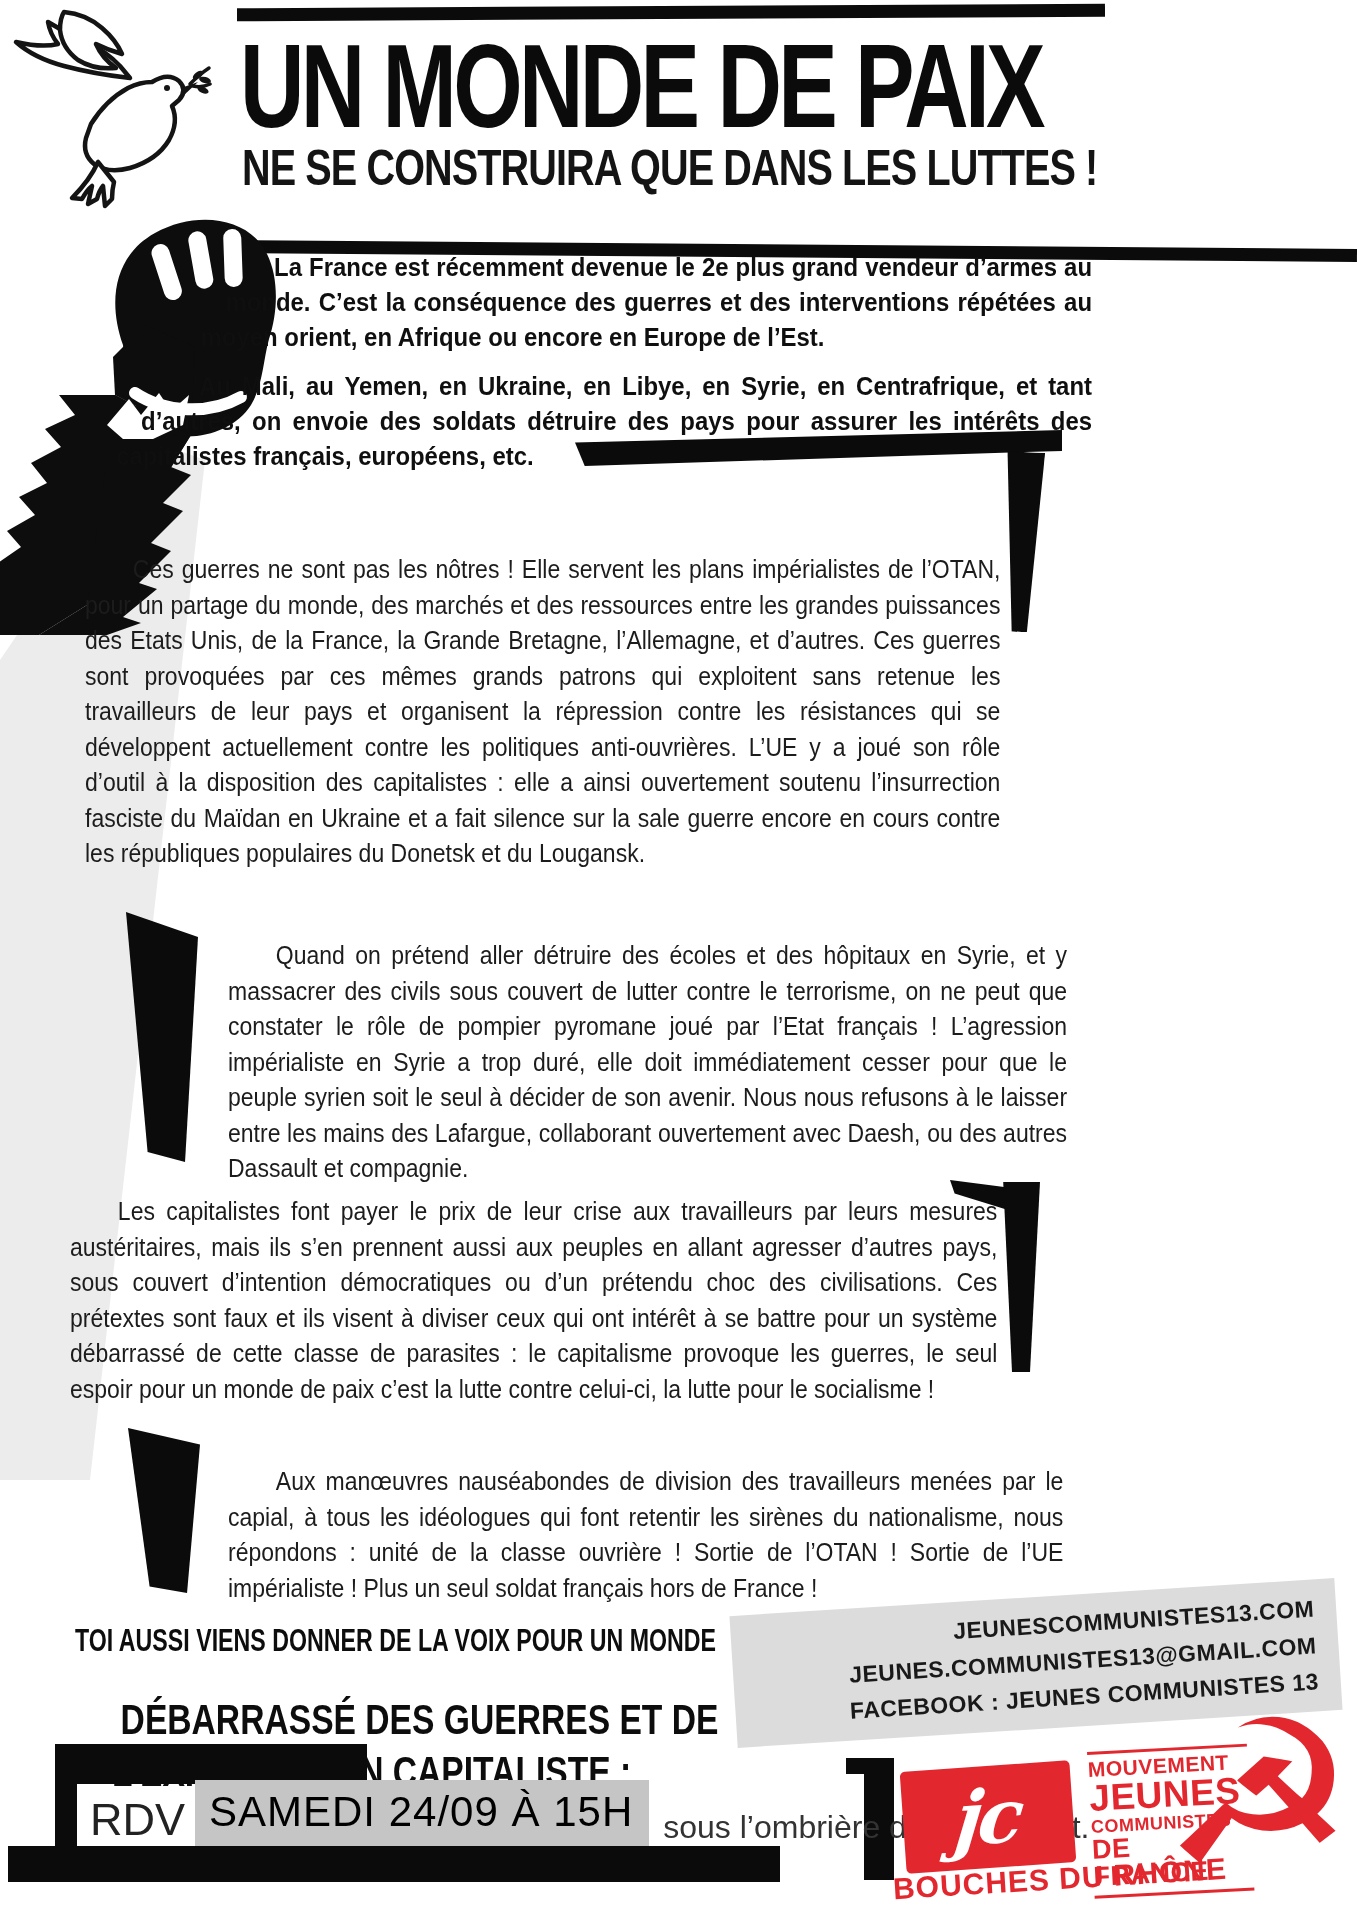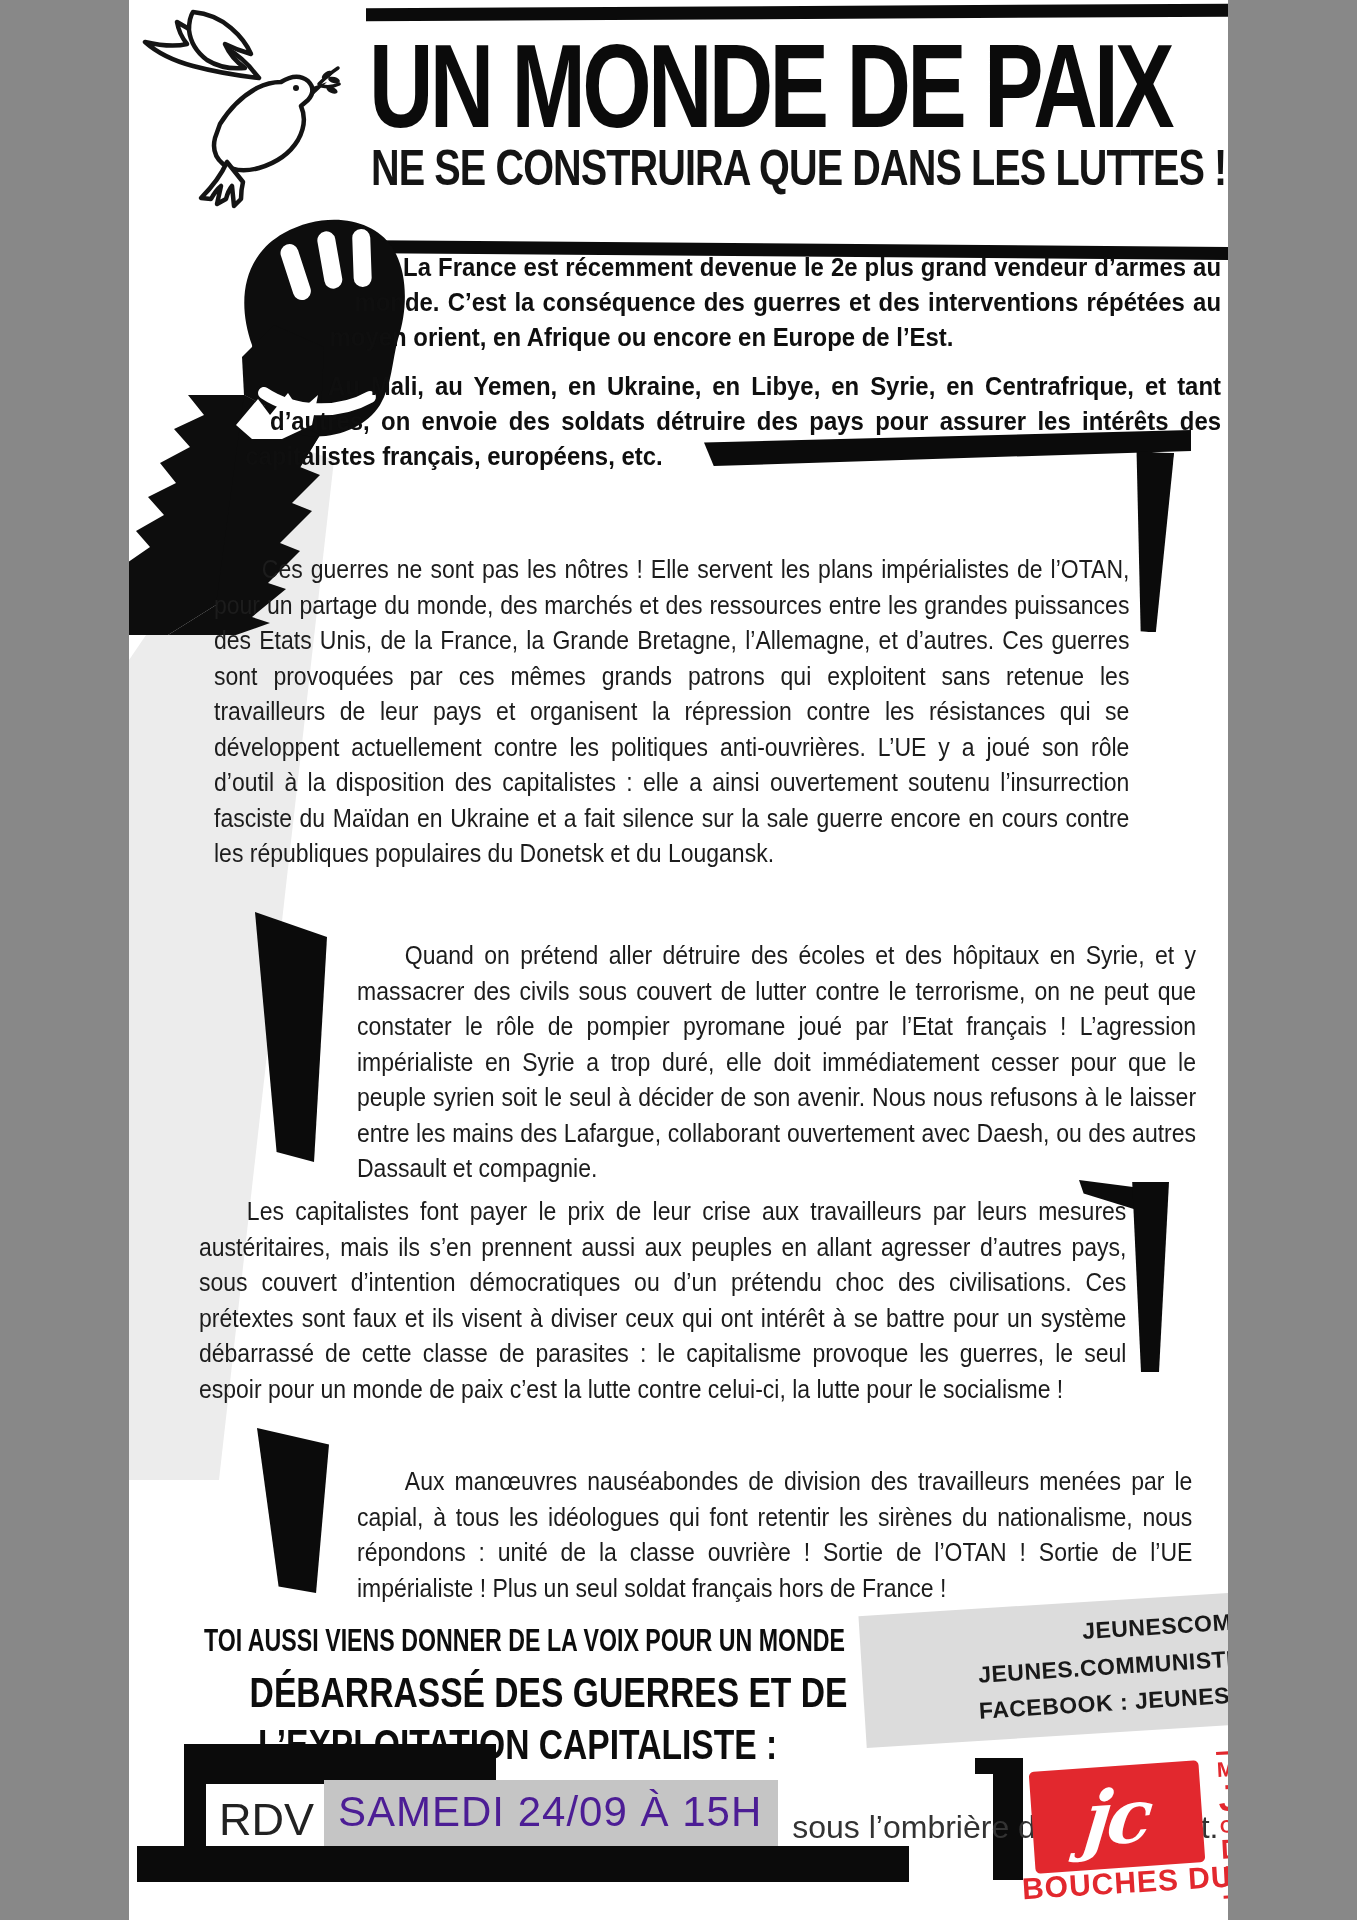--- a/index.html
+++ b/index.html
@@ -1,17 +1,17 @@
 <!DOCTYPE html>
 <html><head>
 <meta charset="utf-8">
 <style>
   html,body{margin:0;padding:0;background:#888;}
   .page{
-    position:relative;width:1099px;height:1920px;margin:0 auto;
+    position:relative;width:1357px;height:1920px;margin:0 auto;
     background:#ffffff;overflow:hidden;
     font-family:"Liberation Sans", sans-serif;
     color:#111;
   }
   
   .gray-band{
     position:absolute;left:0;top:430px;width:220px;height:1130px;
     background:#ececec;
     clip-path:polygon(0 230px,150px 10px,205px 30px,90px 1050px,0 1050px);
   }
@@ -64,36 +64,36 @@
   .p4{left:228px;top:938px;width:912px;}
   .p5{left:70px;top:1194px;width:1008px;}
   .p6{left:228px;top:1464px;width:908px;}
 
   
   .cta1{
     position:absolute;left:75px;top:1622px;white-space:nowrap;
     font-weight:bold;font-size:29px;color:#0d0d0d;
     transform:scale(0.80,1.1);transform-origin:left top;
   }
-  .cta-center{position:absolute;left:55px;width:650px;text-align:right;}
+  .cta-center{position:absolute;left:55px;width:650px;text-align:left;margin-top:27px;}
   .cta2{top:1668px;}
   .cta3{top:1720px;}
   .cta-center span{
     display:inline-block;white-space:nowrap;font-weight:bold;font-size:41px;color:#0d0d0d;
     transform:scale(0.82,1.05);transform-origin:center top;
   }
 
   
   .rdv-line{
     position:absolute;left:90px;top:1782px;height:64px;
     display:flex;align-items:flex-end;white-space:nowrap;color:#222;
   }
   .rdv-prefix{font-size:45px;font-weight:400;margin-right:10px;}
   .rdv-highlight{
-    background:#c5c5c5;font-size:42px;font-weight:400;color:#4c1d95;
+    background:#c5c5c5;font-size:42px;font-weight:400;color:#000000;
     padding:8px 16px 10px 14px;letter-spacing:1px;
   }
   .rdv-suffix{font-size:32px;font-weight:400;color:#333;margin-left:14px;}
 
   
   .contact-band{
     position:absolute;left:733px;top:1597px;width:606px;height:132px;
     background:#dcdcdc;transform:rotate(-3.6deg);
     display:flex;flex-direction:column;justify-content:center;
     padding:0 22px 0 0;box-sizing:border-box;text-align:right;

